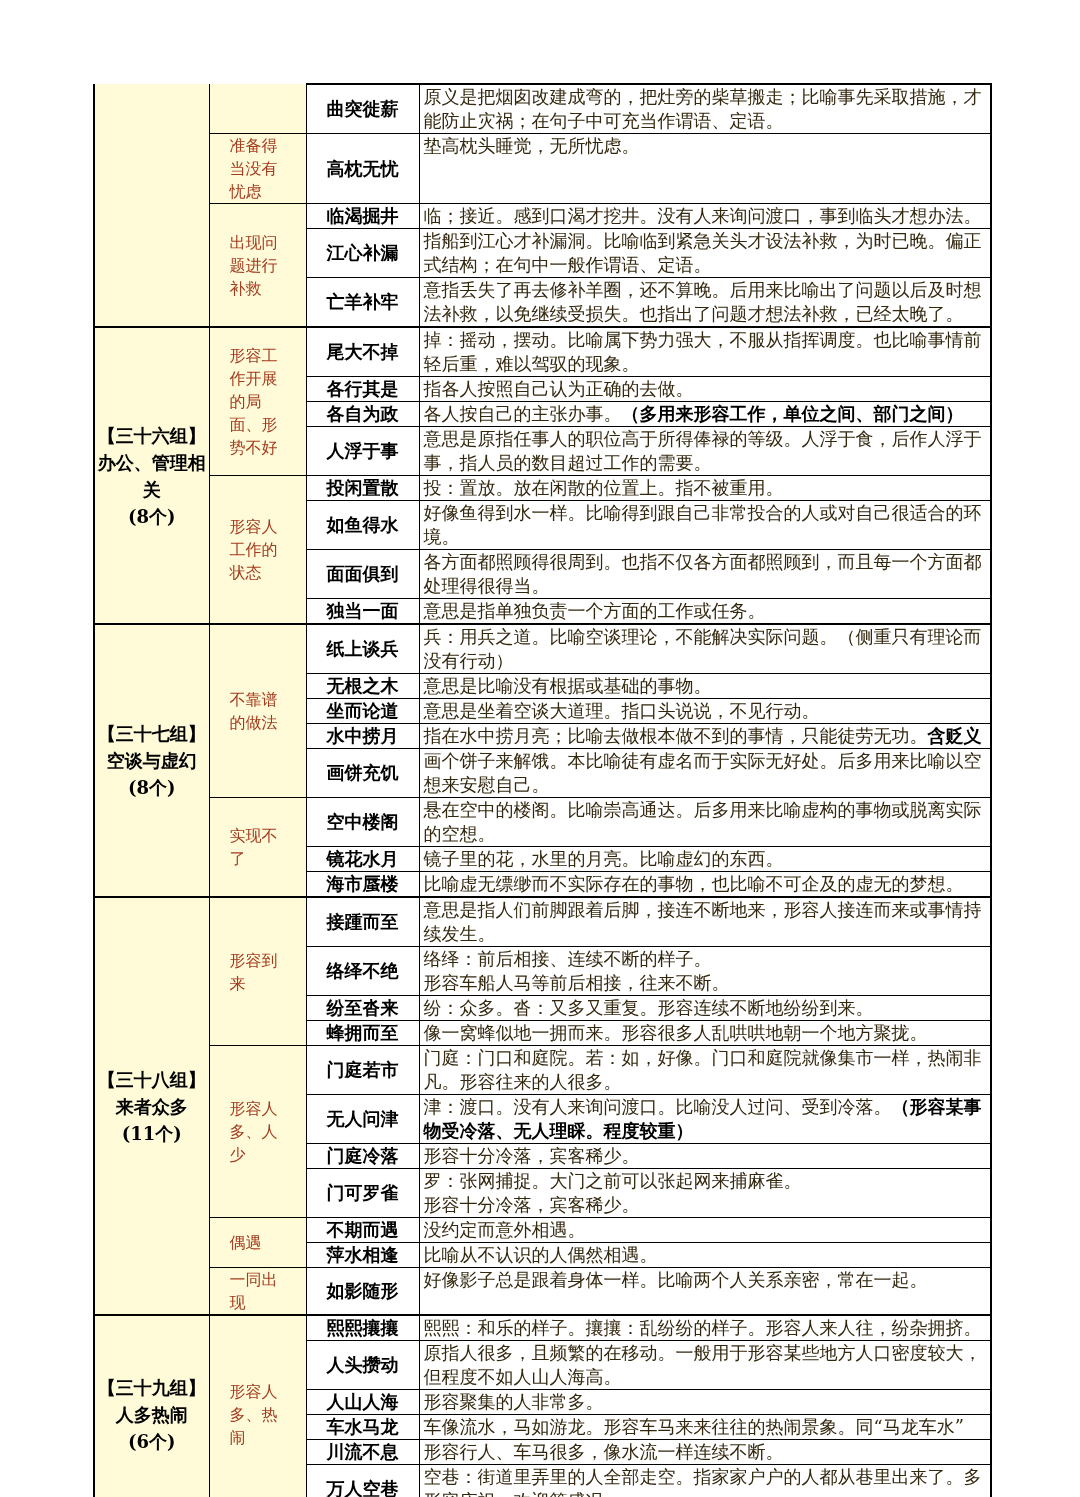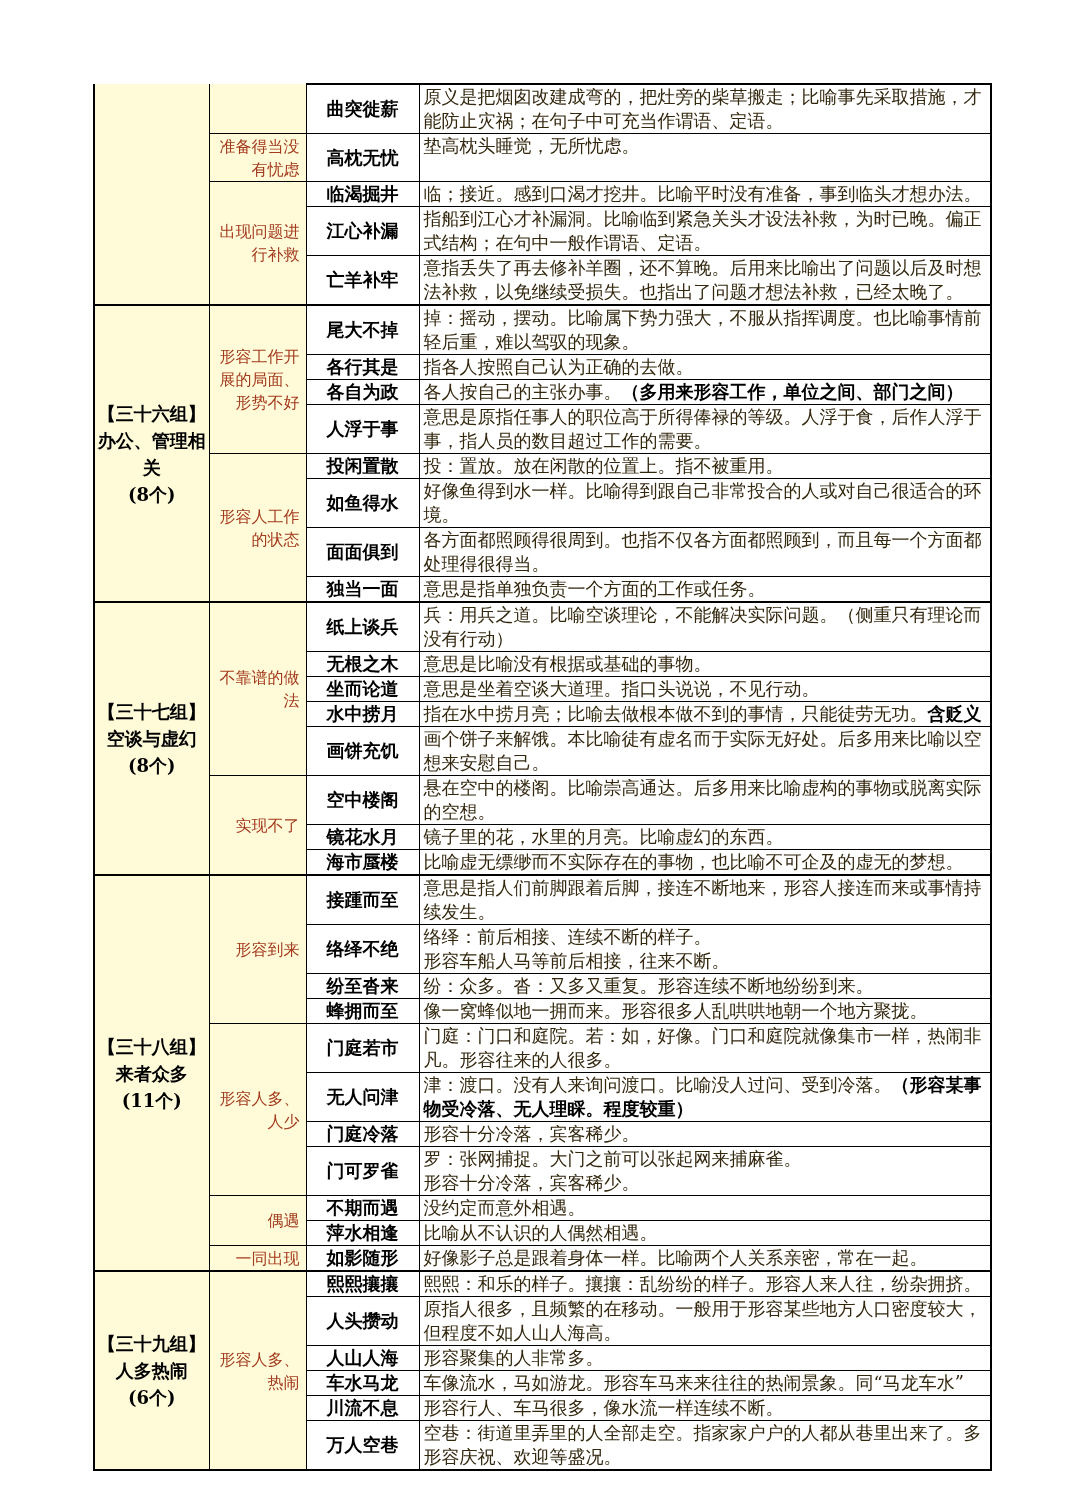--- a/index.html
+++ b/index.html
@@ -21,21 +21,21 @@
     border:1px solid var(--grid);
     padding:0;vertical-align:middle;overflow:hidden;
   }
   td.col-group{
     background:var(--yellow);color:#000;font-weight:bold;
     font-size:18px;line-height:27px;text-align:center;
     border-left-width:2px;padding:0 1px;
   }
   td.col-cat{
     background:var(--yellow);color:var(--cat);
-    font-size:16px;line-height:23px;text-align:right;padding:0 6px;
+    font-size:16px;line-height:23px;text-align:left;padding:0 20px;
   }
   td.col-idiom{
     background:#fff;color:#000;font-weight:bold;
     font-size:18px;text-align:center;
   }
   td.col-expl{
     background:#fff;color:var(--body);
     font-size:18px;line-height:24px;text-align:left;
     padding:0 4px;vertical-align:top;white-space:pre-wrap;
     border-right-width:2px;
@@ -67,21 +67,21 @@
         <td class="col-expl gt"><span>原义是把烟囱改建成弯的，把灶旁的柴草搬走；比喻事先采取措施，才能防止灾祸；在句子中可充当作谓语、定语。</span></td>
       </tr>
       <tr style="height: 48px;">
         <td class="col-cat" rowspan="1">准备得当没有忧虑</td>
         <td class="col-idiom">高枕无忧</td>
         <td class="col-expl"><span>垫高枕头睡觉，无所忧虑。</span></td>
       </tr>
       <tr style="height: 24px;">
         <td class="col-cat" rowspan="3">出现问题进行补救</td>
         <td class="col-idiom">临渴掘井</td>
-        <td class="col-expl"><span>临；接近。感到口渴才挖井。比喻平时没有准备，事到临头才想办法。</span></td>
+        <td class="col-expl"><span>临；接近。感到口渴才挖井。没有人来询问渡口，事到临头才想办法。</span></td>
       </tr>
       <tr style="height: 48px;">
         <td class="col-idiom">江心补漏</td>
         <td class="col-expl"><span>指船到江心才补漏洞。比喻临到紧急关头才设法补救，为时已晚。偏正式结构；在句中一般作谓语、定语。</span></td>
       </tr>
       <tr style="height: 48px;">
         <td class="col-idiom">亡羊补牢</td>
         <td class="col-expl"><span>意指丢失了再去修补羊圈，还不算晚。后用来比喻出了问题以后及时想法补救，以免继续受损失。也指出了问题才想法补救，已经太晚了。</span></td>
       </tr>
       <tr style="height: 48px;">

